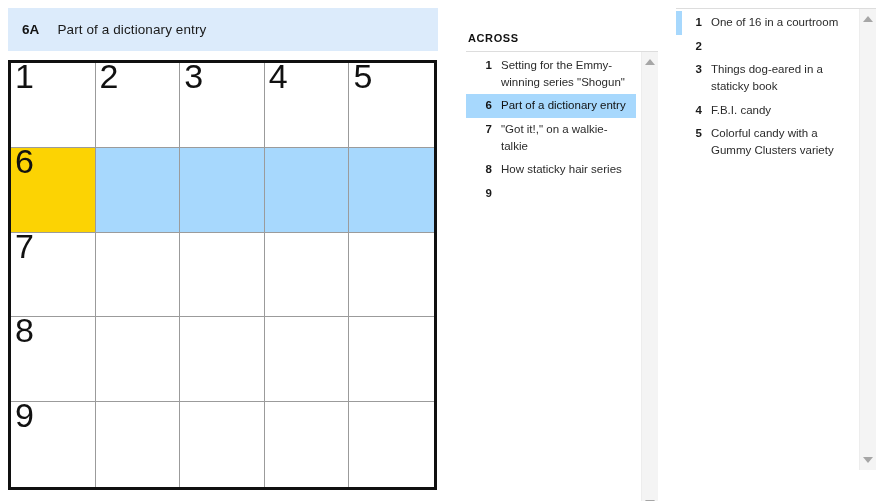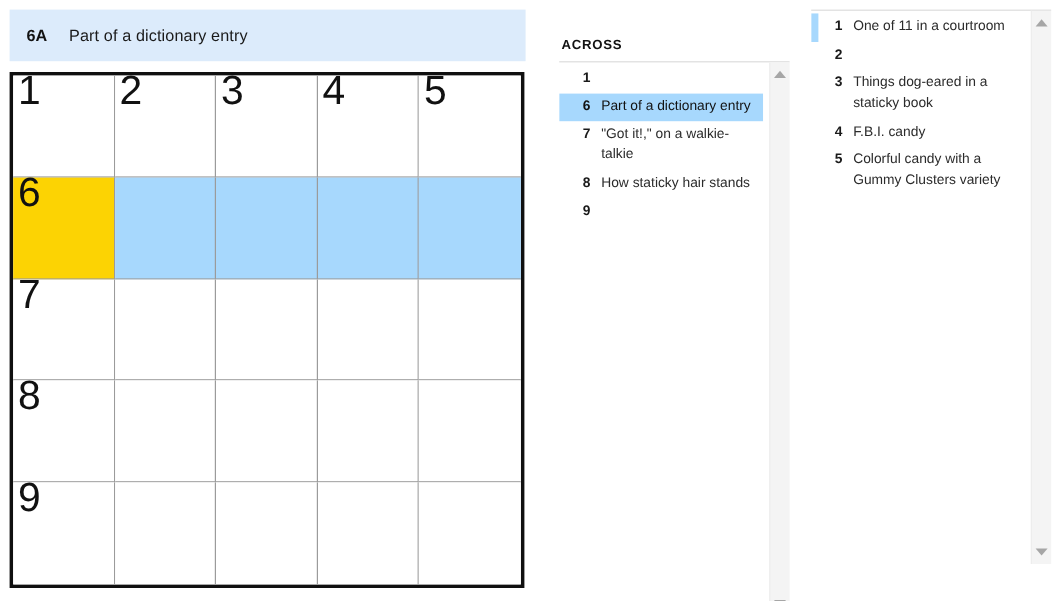--- a/index.html
+++ b/index.html
@@ -247,32 +247,33 @@
     </div>
 
   </div>
 
   <div class="clue-col across">
     <div class="clue-head">ACROSS</div>
     <div class="clue-list-box">
       <div class="clue-list" id="across-list">
           <div class="clue-item">
             <div class="clue-num">1</div>
+            <div class="clue-text">Setting for the Emmy-winning series "Shogun"</div>
           </div>
           <div class="clue-item selected">
             <div class="clue-num">6</div>
             <div class="clue-text">Part of a dictionary entry</div>
           </div>
           <div class="clue-item">
             <div class="clue-num">7</div>
             <div class="clue-text">"Got it!," on a walkie-talkie</div>
           </div>
           <div class="clue-item">
             <div class="clue-num">8</div>
-            <div class="clue-text">How staticky hair stands</div>
+            <div class="clue-text">How staticky hair series</div>
           </div>
           <div class="clue-item">
             <div class="clue-num">9</div>
           </div>
         </div>
       <div class="scrollbar">
         <div class="sb-arrow up">
           <div class="tri up"></div>
         </div>
         <div class="sb-thumb"></div>
@@ -281,21 +282,21 @@
         </div>
       </div>
     </div>
   </div>
 
   <div class="clue-col down">
     <div class="clue-list-box">
       <div class="clue-list" id="down-list">
           <div class="clue-item cross">
             <div class="clue-num">1</div>
-            <div class="clue-text">One of 11 in a courtroom</div>
+            <div class="clue-text">One of 16 in a courtroom</div>
           </div>
           <div class="clue-item">
             <div class="clue-num">2</div>
           </div>
           <div class="clue-item">
             <div class="clue-num">3</div>
             <div class="clue-text">Things dog-eared in a staticky book</div>
           </div>
           <div class="clue-item">
             <div class="clue-num">4</div>

